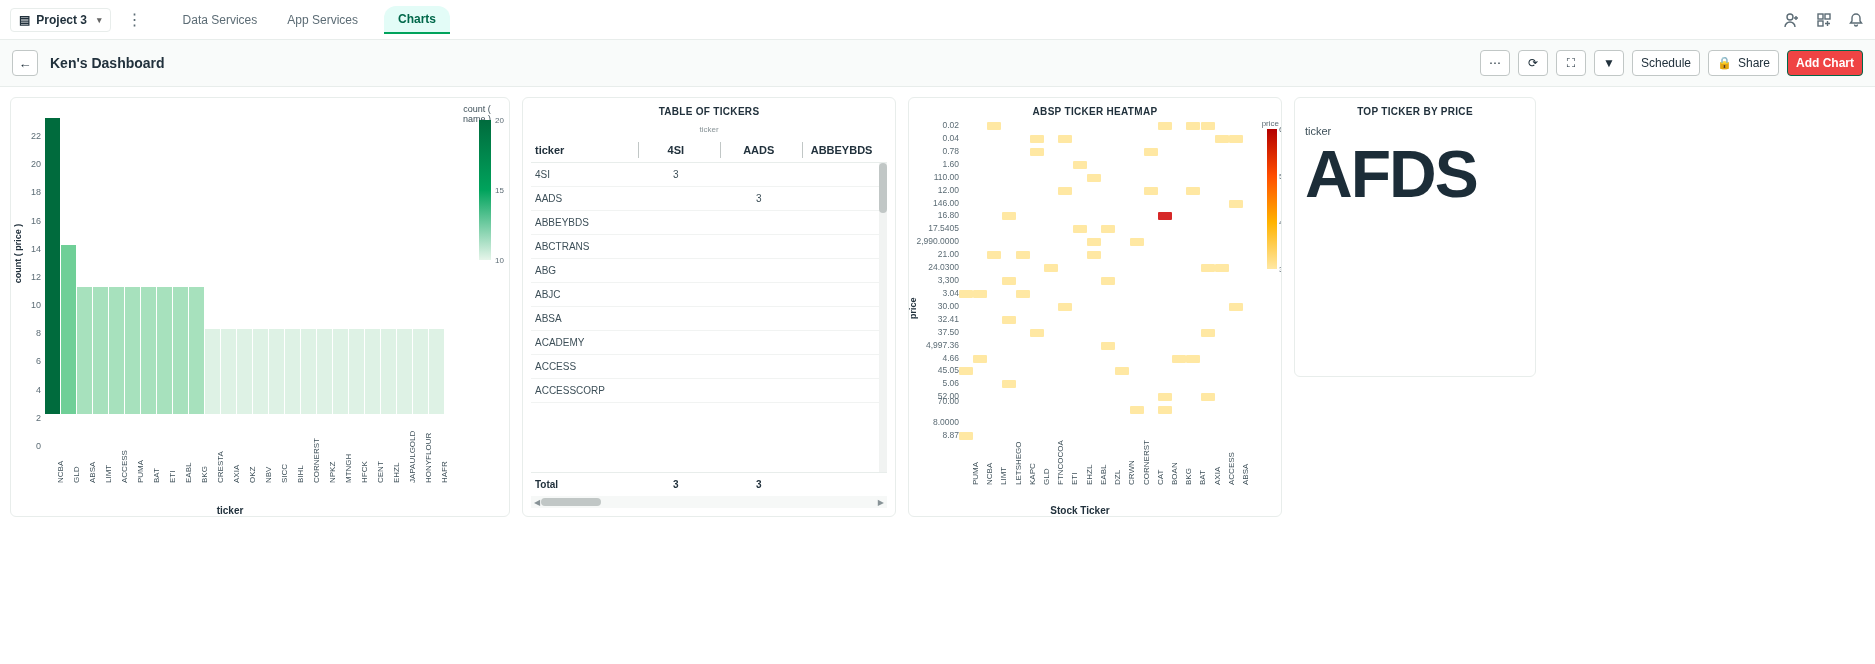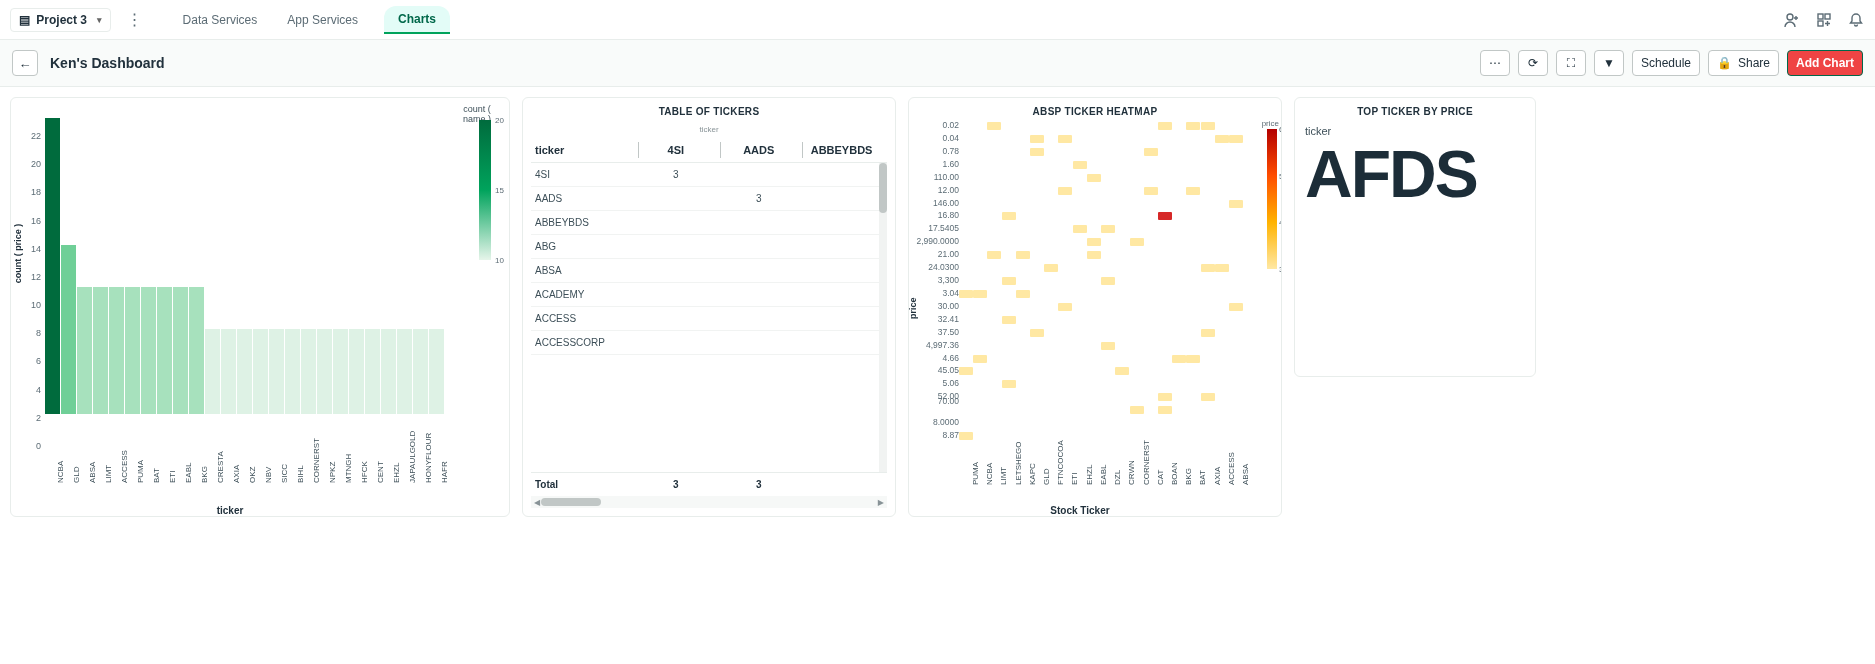--- a/index.html
+++ b/index.html
@@ -280,21 +280,33 @@
               <div style="text-align: center;">3</div>
               <div style="text-align: center;"></div>
             </div>
             <div class="tbl-row">
               <div>ABBEYBDS</div>
               <div style="text-align: center;"></div>
               <div style="text-align: center;"></div>
               <div style="text-align: center;"></div>
             </div>
             <div class="tbl-row">
+              <div>ABCTRANS</div>
+              <div style="text-align: center;"></div>
+              <div style="text-align: center;"></div>
+              <div style="text-align: center;"></div>
+            </div>
+            <div class="tbl-row">
               <div>ABG</div>
+              <div style="text-align: center;"></div>
+              <div style="text-align: center;"></div>
+              <div style="text-align: center;"></div>
+            </div>
+            <div class="tbl-row">
+              <div>ABJC</div>
               <div style="text-align: center;"></div>
               <div style="text-align: center;"></div>
               <div style="text-align: center;"></div>
             </div>
             <div class="tbl-row">
               <div>ABSA</div>
               <div style="text-align: center;"></div>
               <div style="text-align: center;"></div>
               <div style="text-align: center;"></div>
             </div>

